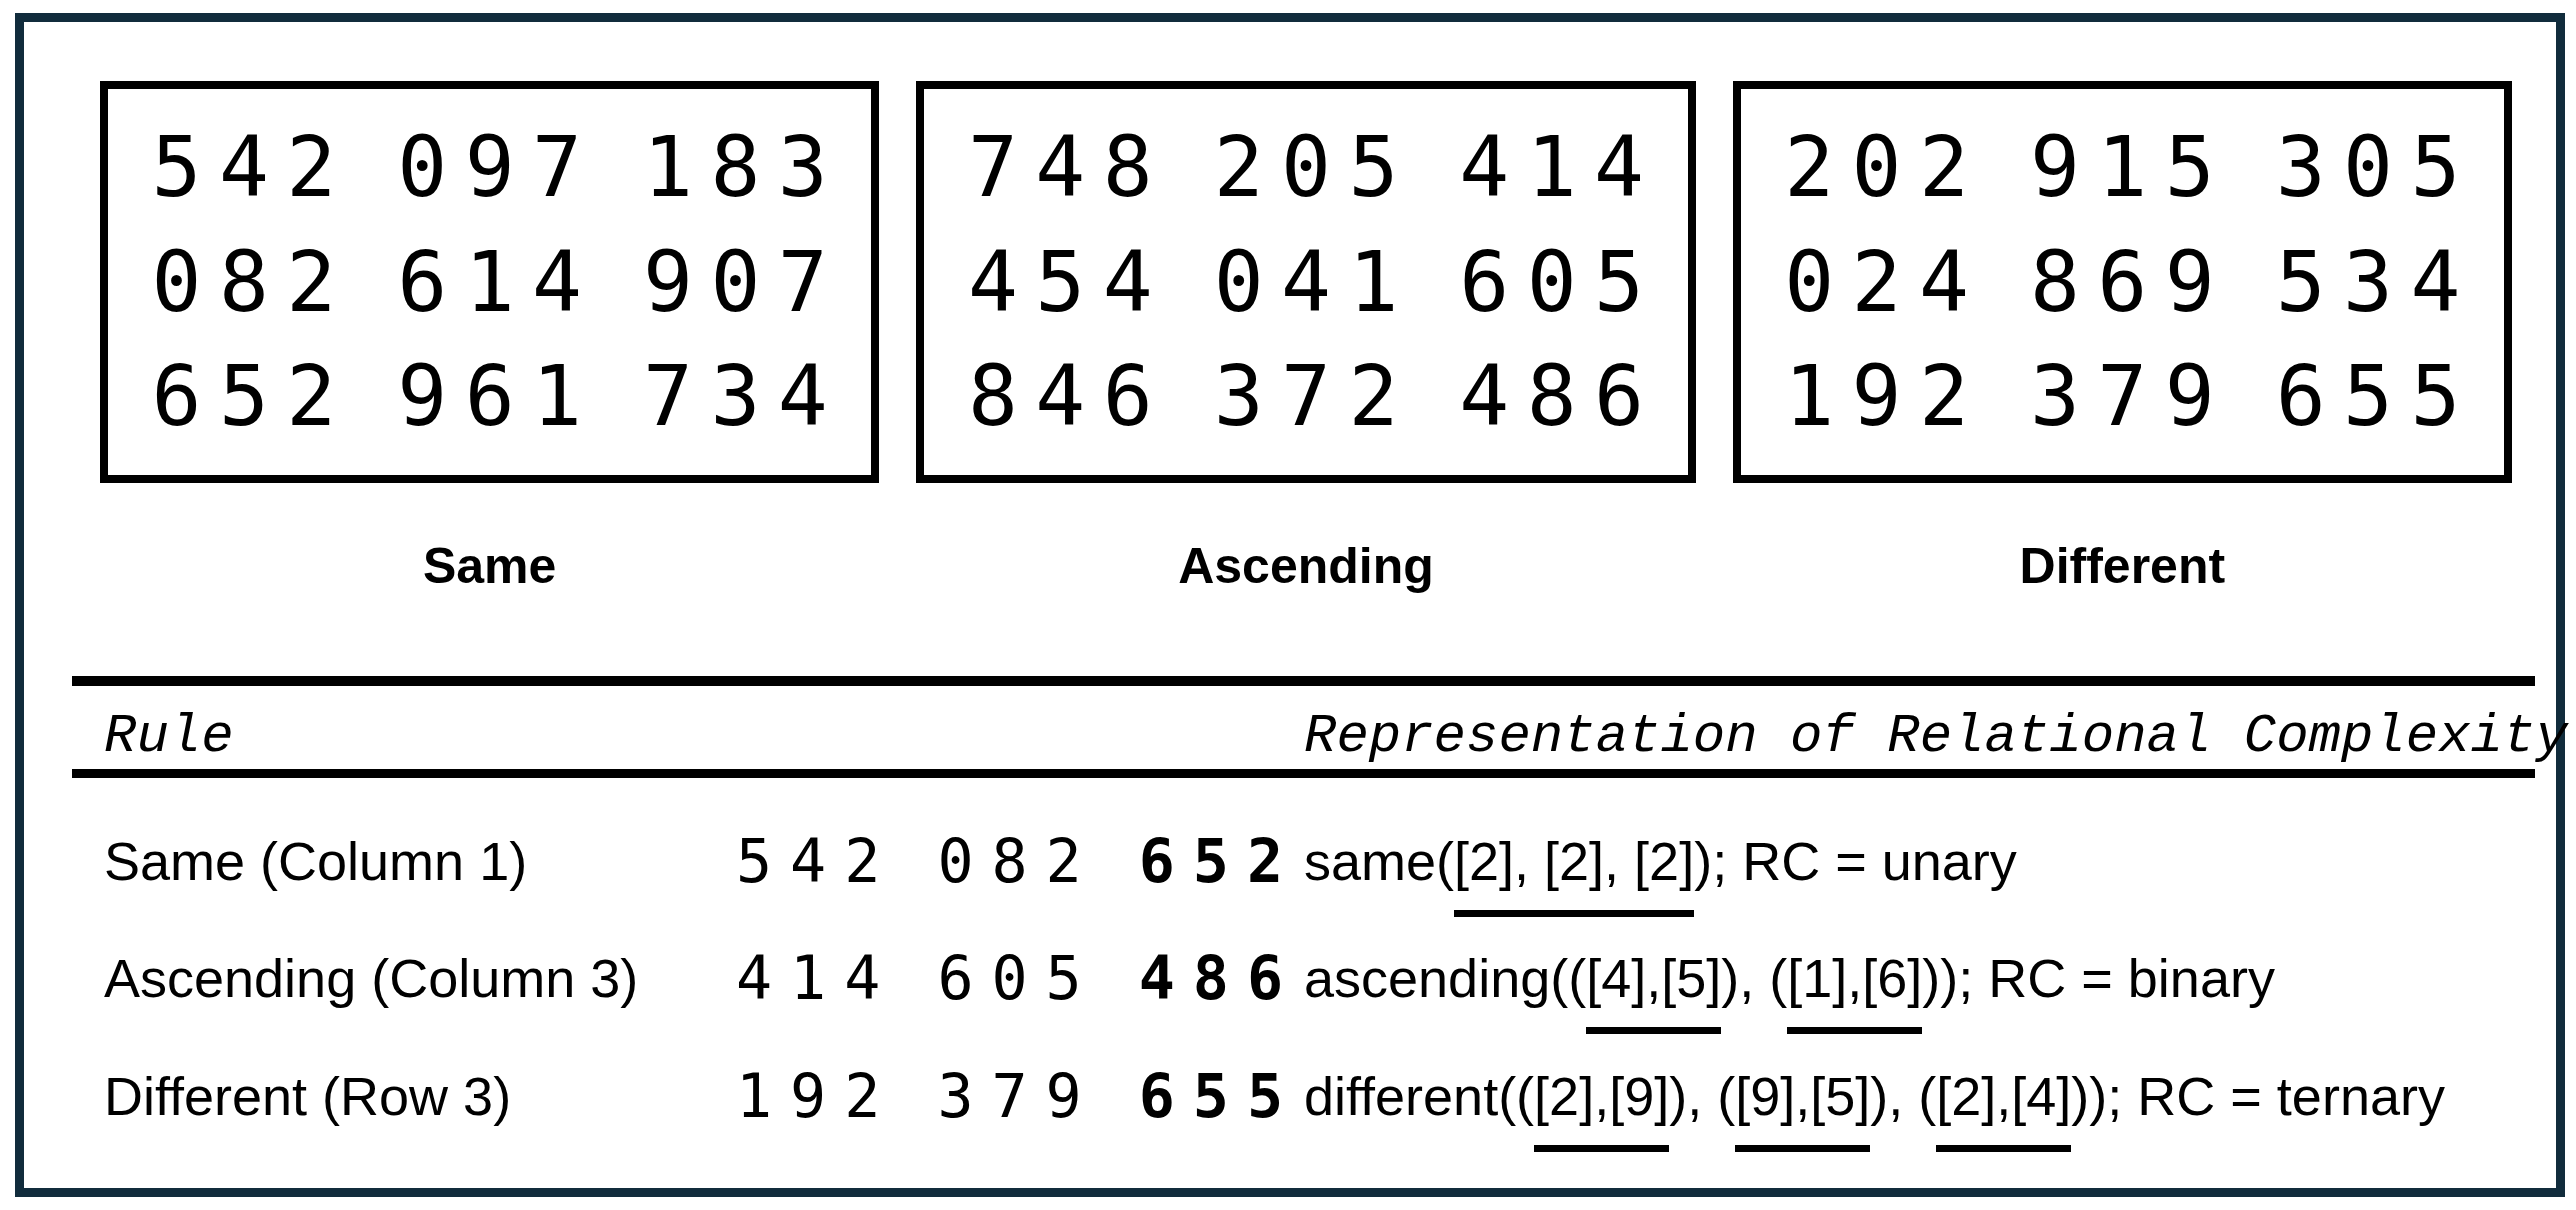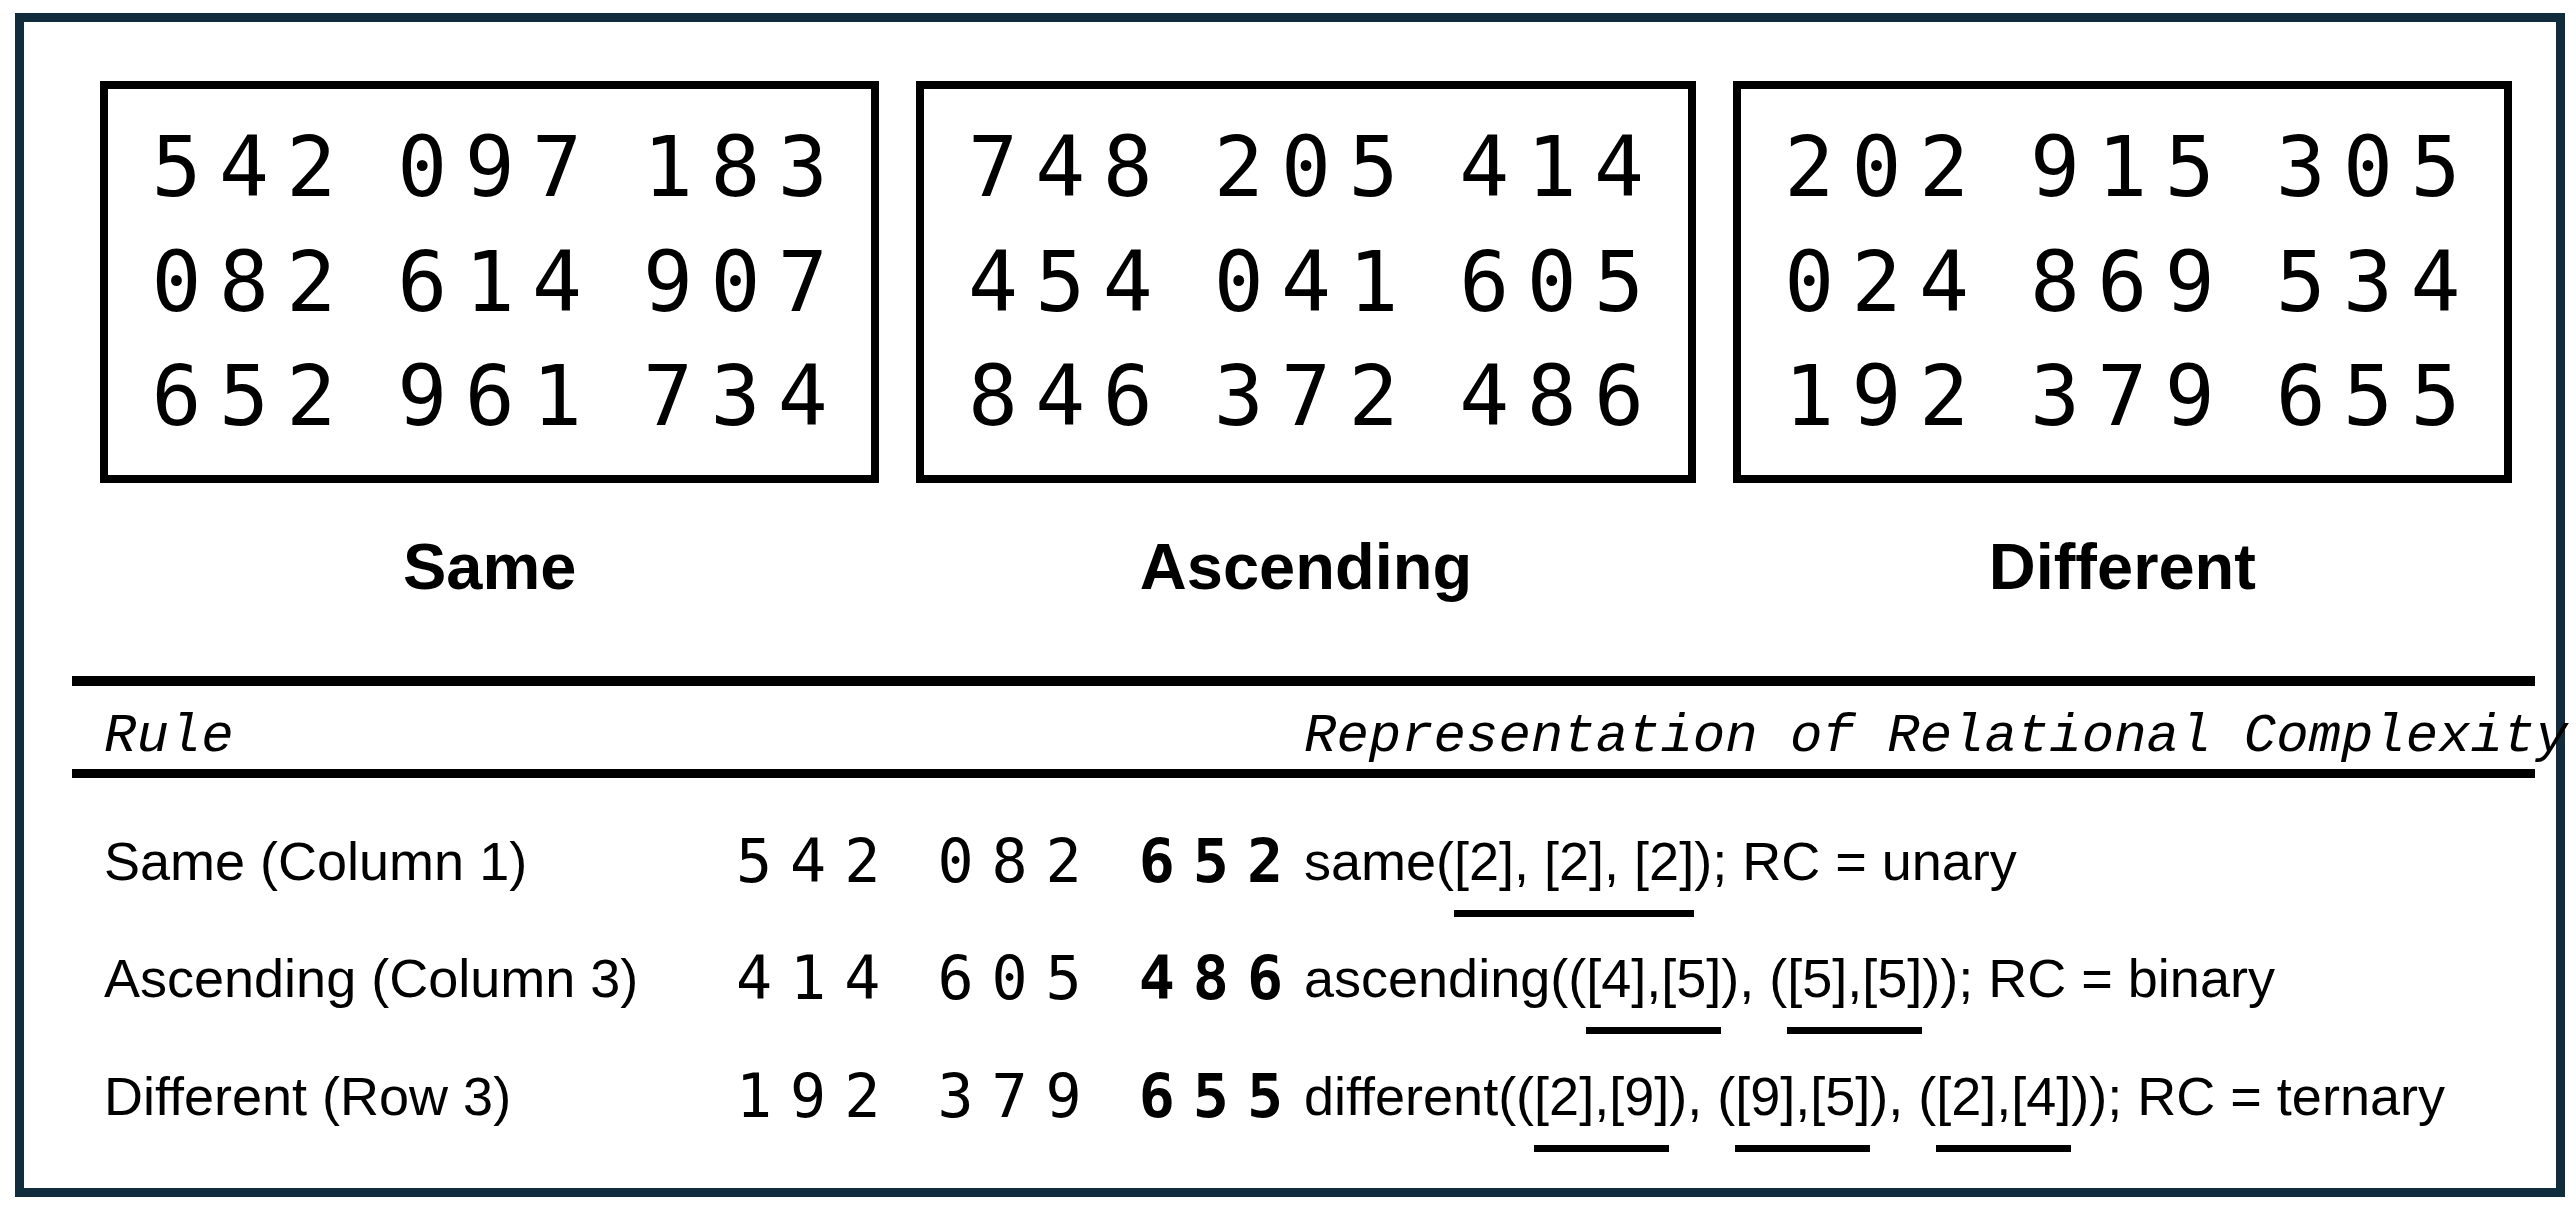--- a/index.html
+++ b/index.html
@@ -8,21 +8,21 @@
   .frame{position:absolute;left:15px;top:13px;width:2550px;height:1184px;
          border:9.6px solid var(--navy,#112c3c);box-sizing:border-box;}
   
   .boxes{position:absolute;left:100px;top:81px;width:2412px;height:402px;display:flex;gap:37px;}
   .matrix-box{flex:1;border:8.7px solid var(--ink,#000);box-sizing:border-box;background:#fff;
               display:flex;flex-direction:column;justify-content:space-evenly;padding:5.2px 0;}
   .mrow{display:flex;justify-content:center;gap:61px;}
   .mtriplet{display:flex;gap:17.4px;}
   .mdigit{font-family:"DejaVu Sans Mono",monospace;font-size:83px;line-height:1;}
   .labels{position:absolute;left:100px;top:523px;width:2412px;height:87px;display:flex;gap:37px;}
-  .mlabel{flex:1;text-align:center;font-weight:bold;font-size:65px;line-height:87px;}
+  .mlabel{flex:1;text-align:center;font-weight:bold;font-size:50px;line-height:87px;}
   
   .hrule{position:absolute;left:72px;width:2463px;background:var(--ink,#000);}
   .rule-top{top:676px;height:9.6px;}
   .rule-mid{top:769px;height:8.7px;}
   .trow{position:absolute;left:72px;width:2463px;height:70px;line-height:70px;}
   .thead{top:702px;font-style:italic;font-family:Liberation Mono, monospace;}
   .cell{position:absolute;top:0;white-space:nowrap;font-size:54px;}
   .c1{left:32px;}
   .c2{left:664px;}
   .c3{left:1232px;}
@@ -217,21 +217,21 @@
 
   <div id="tbody">
       <div class="trow" style="top: 826px;">
         <div class="cell c1">Same (Column 1)</div>
         <div class="cell c2"><span class="triplet">542</span><span class="triplet">082</span><span class="triplet">652</span></div>
         <div class="cell c3"><span>same(</span><span class="useg">[2], [2], [2]</span><span>); RC = unary</span></div>
       </div>
       <div class="trow" style="top: 943px;">
         <div class="cell c1">Ascending (Column 3)</div>
         <div class="cell c2"><span class="triplet">414</span><span class="triplet">605</span><span class="triplet">486</span></div>
-        <div class="cell c3"><span>ascending((</span><span class="useg">[4],[5]</span><span>), (</span><span class="useg">[5],[5]</span><span>)); RC = binary</span></div>
+        <div class="cell c3"><span>ascending((</span><span class="useg">[4],[5]</span><span>), (</span><span class="useg">[1],[6]</span><span>)); RC = binary</span></div>
       </div>
       <div class="trow" style="top: 1061px;">
         <div class="cell c1">Different (Row 3)</div>
         <div class="cell c2"><span class="triplet">192</span><span class="triplet">379</span><span class="triplet">655</span></div>
         <div class="cell c3"><span>different((</span><span class="useg">[2],[9]</span><span>), (</span><span class="useg">[9],[5]</span><span>), (</span><span class="useg">[2],[4]</span><span>)); RC = ternary</span></div>
       </div>
     </div>
 </div>
 
 

